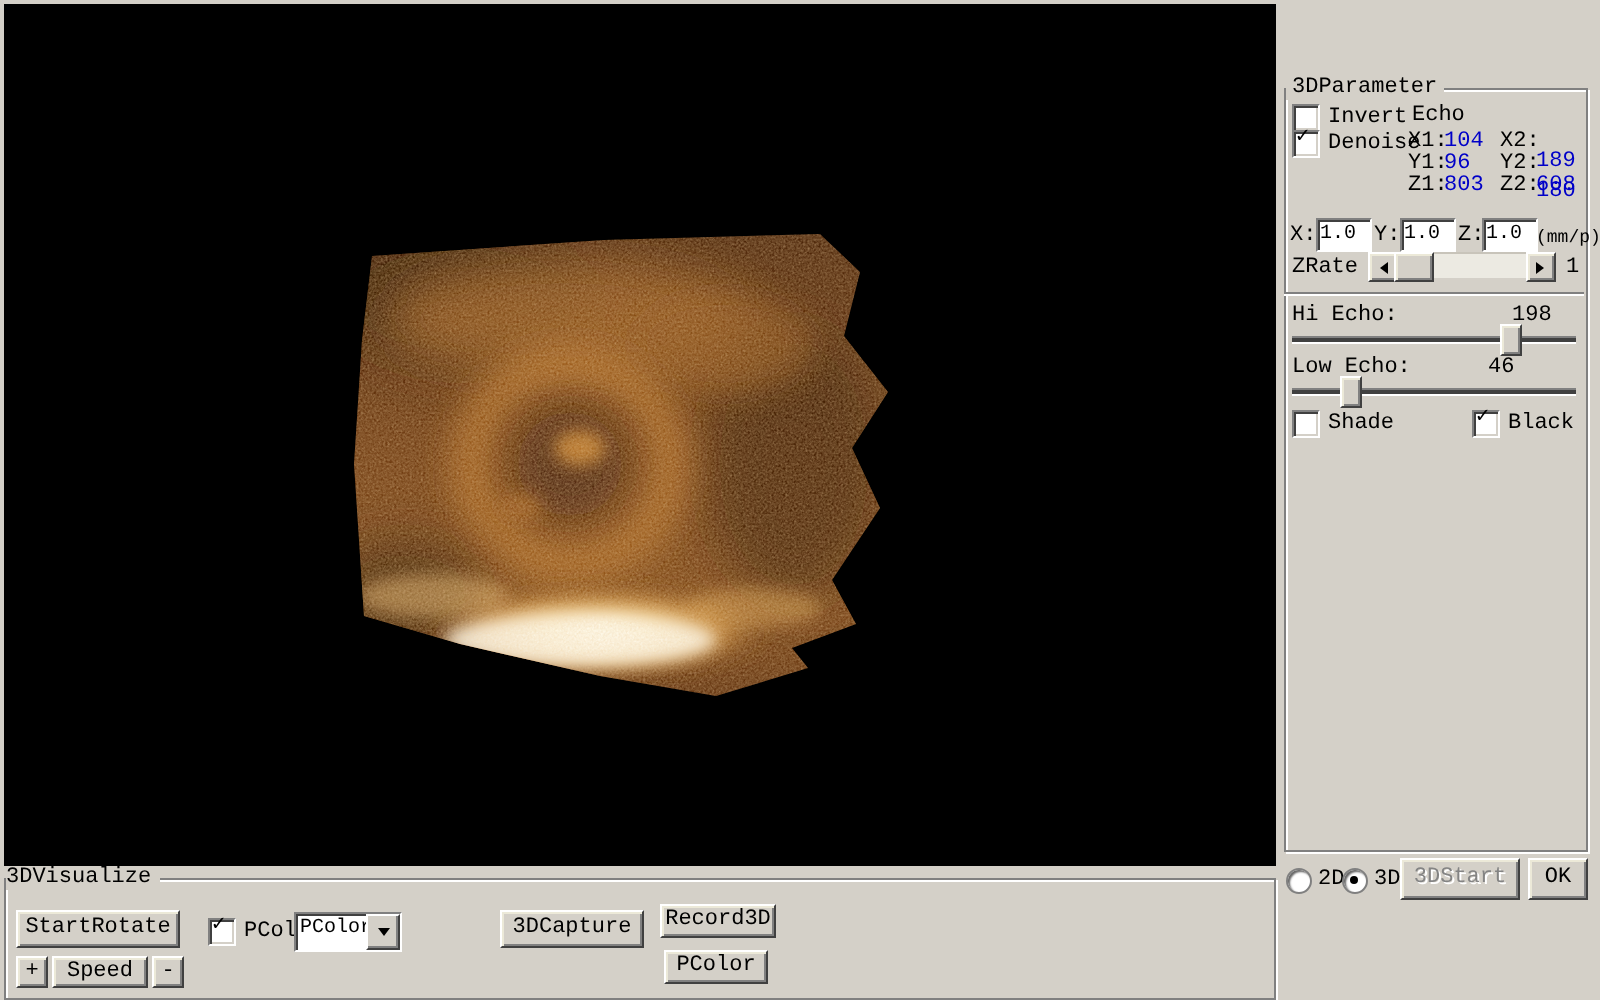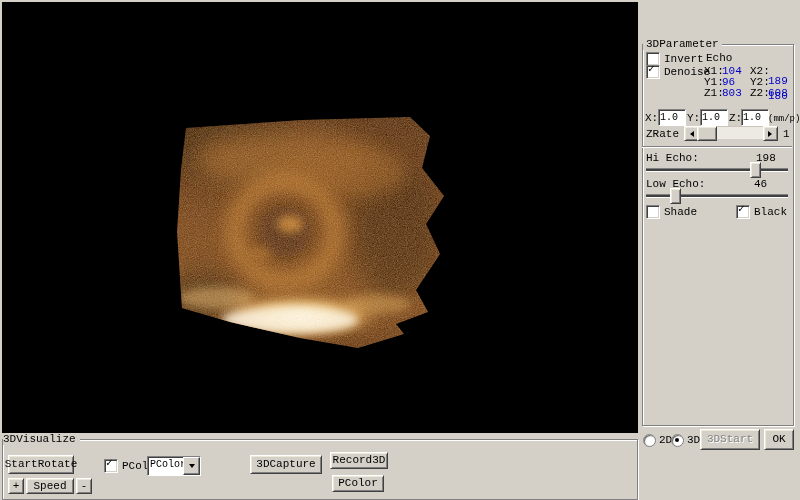--- a/index.html
+++ b/index.html
@@ -156,21 +156,21 @@
     <span class="lbl" style="left:145px;top:129px">1</span>
 
     <div class="etched" style="left:4px;top:146px;width:150px"></div>
 
     <span class="lbl" style="left:8px;top:153px">Hi Echo:</span>
     <span class="lbl num" style="left:118px;top:153px;width:34px">198</span>
     <div class="track" style="left:8px;top:168px;width:142px"></div>
     <div class="thumb" style="left:112px;top:162px"></div>
 
     <span class="lbl" style="left:8px;top:179px">Low Echo:</span>
-    <span class="lbl num" style="left:116px;top:179px;width:34px">46</span>
+    <span class="lbl num" style="left:106px;top:179px;width:34px">46</span>
     <div class="track" style="left:8px;top:194px;width:142px"></div>
     <div class="thumb" style="left:32px;top:188px"></div>
 
     <div class="cb" style="left:8px;top:205px">
       <span class="box"></span>
       <span>Shade</span>
     </div>
     <div class="cb checked" style="left:98px;top:205px">
       <span class="box"></span>
       <span>Black</span>
@@ -185,21 +185,21 @@
       <span>3D</span>
     </div>
     <button class="btn disabled" style="left:62px;top:429px;width:60px;height:21px">3DStart</button>
     <button class="btn" style="left:126px;top:429px;width:30px;height:21px">OK</button>
   </div>
 
   <div id="bottomPanel">
     <div class="groupbox" style="left:2px;top:6px;width:634px;height:59px"></div>
     <span class="lbl" style="left:3px;top:1px;background:#d4d0c8;padding:0 4px 0 0">3DVisualize</span>
 
-    <button class="btn" style="left:8px;top:22px;width:66px;height:19px">StartRotate</button>
+    <button class="btn" style="left:8px;top:22px;width:82px;height:19px">StartRotate</button>
     <button class="btn" style="left:8px;top:45px;width:16px;height:16px">+</button>
     <button class="btn" style="left:26px;top:45px;width:48px;height:16px">Speed</button>
     <button class="btn" style="left:76px;top:45px;width:16px;height:16px">-</button>
 
     <div class="cb checked" style="left:104px;top:26px">
       <span class="box"></span>
       <span>PColor</span>
     </div>
     <div class="combo" style="left:147px;top:23px;width:52px;height:18px">
       <span class="ctext">PColor</span>

